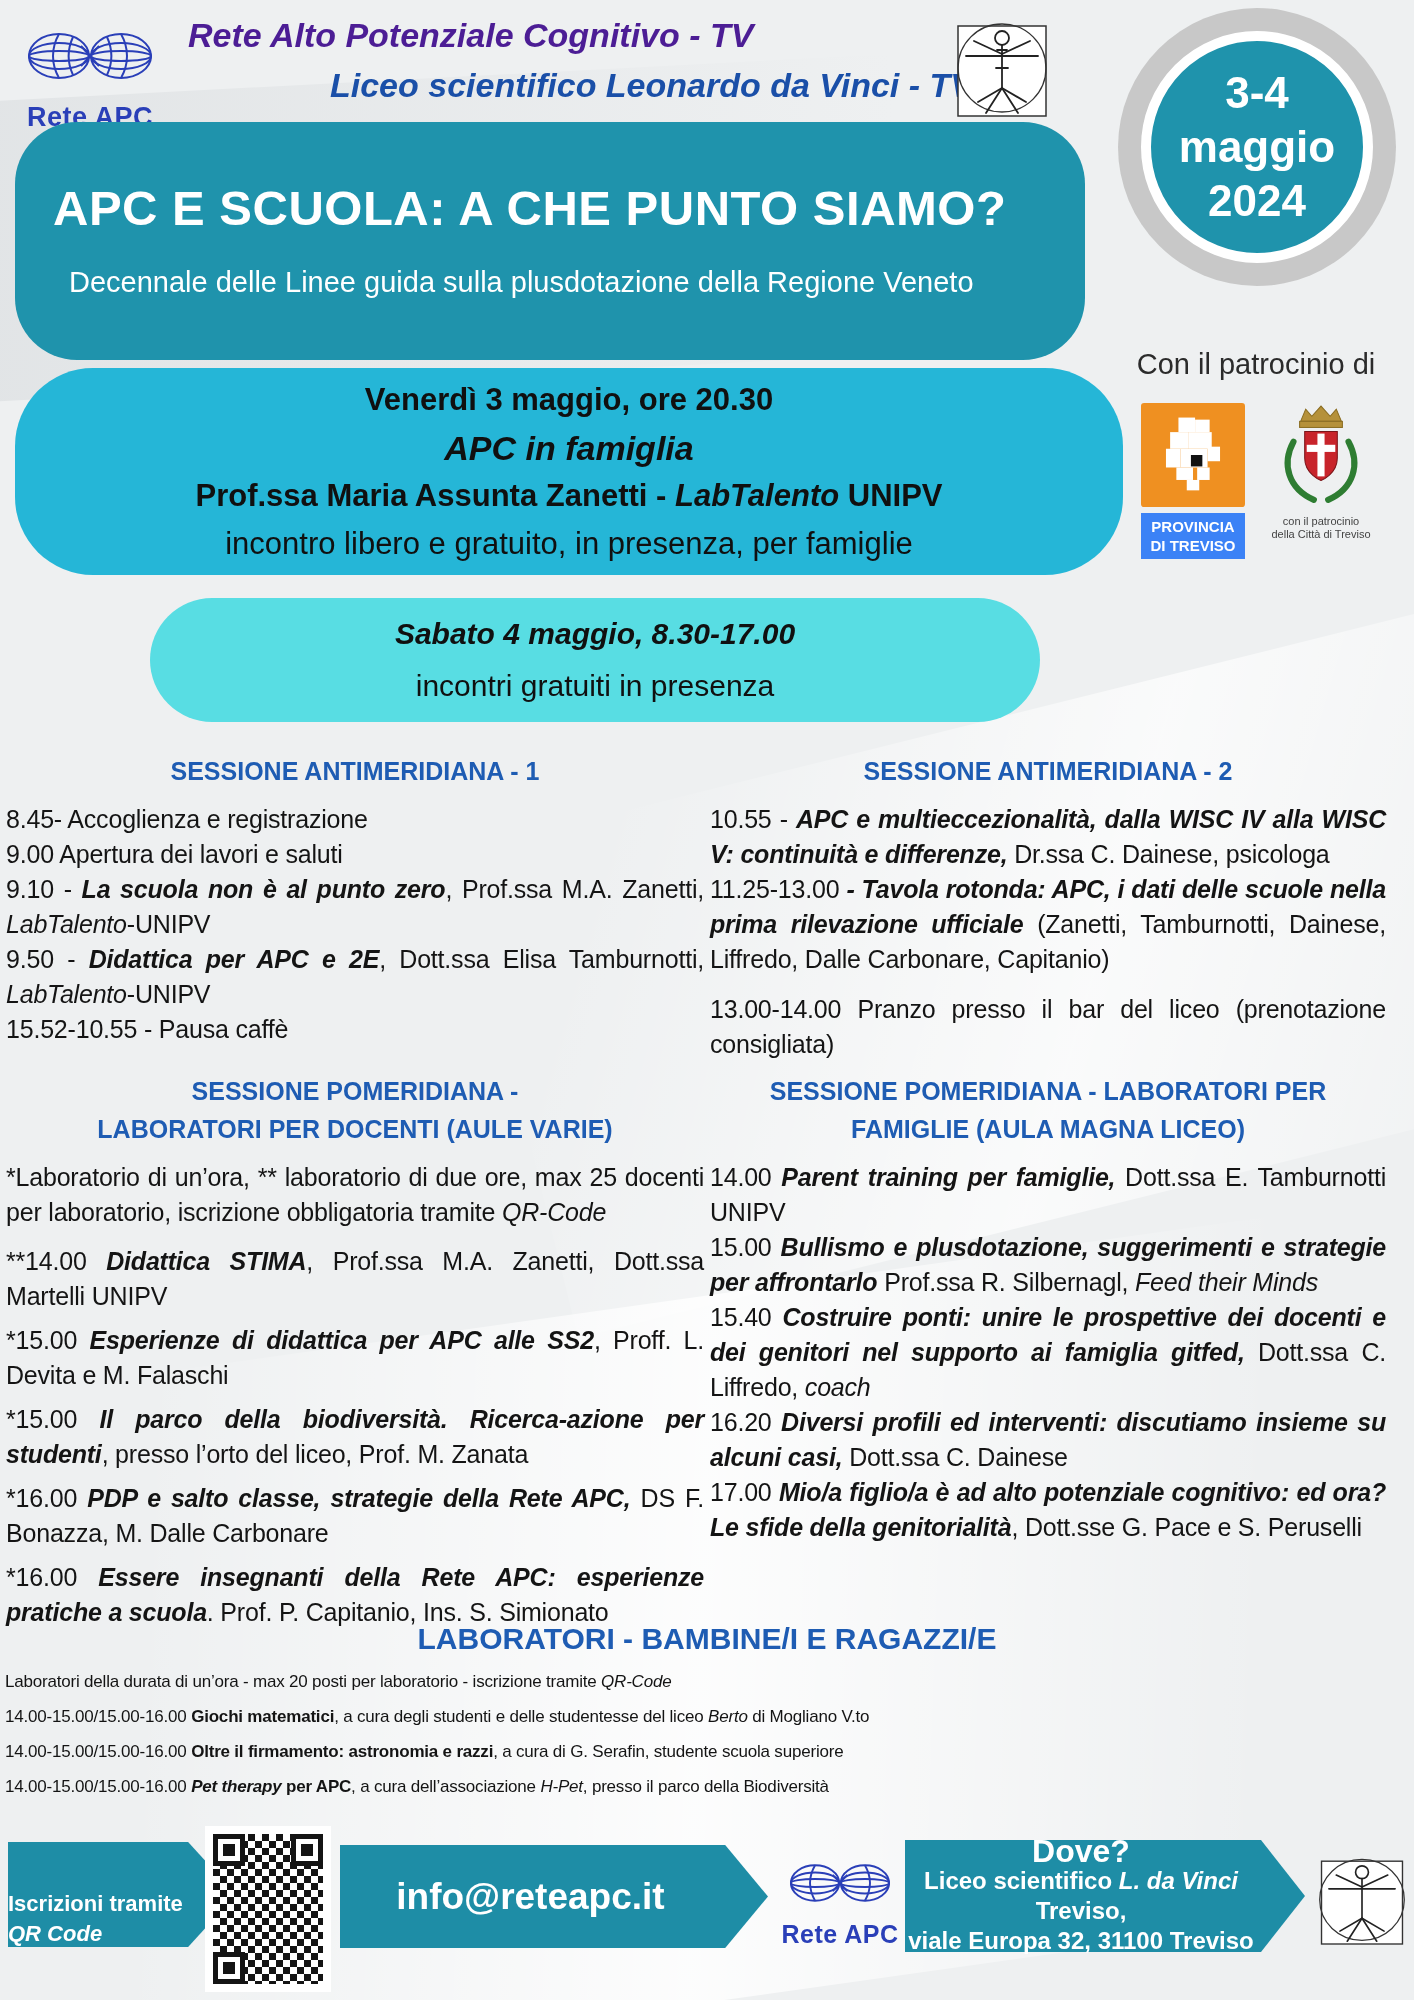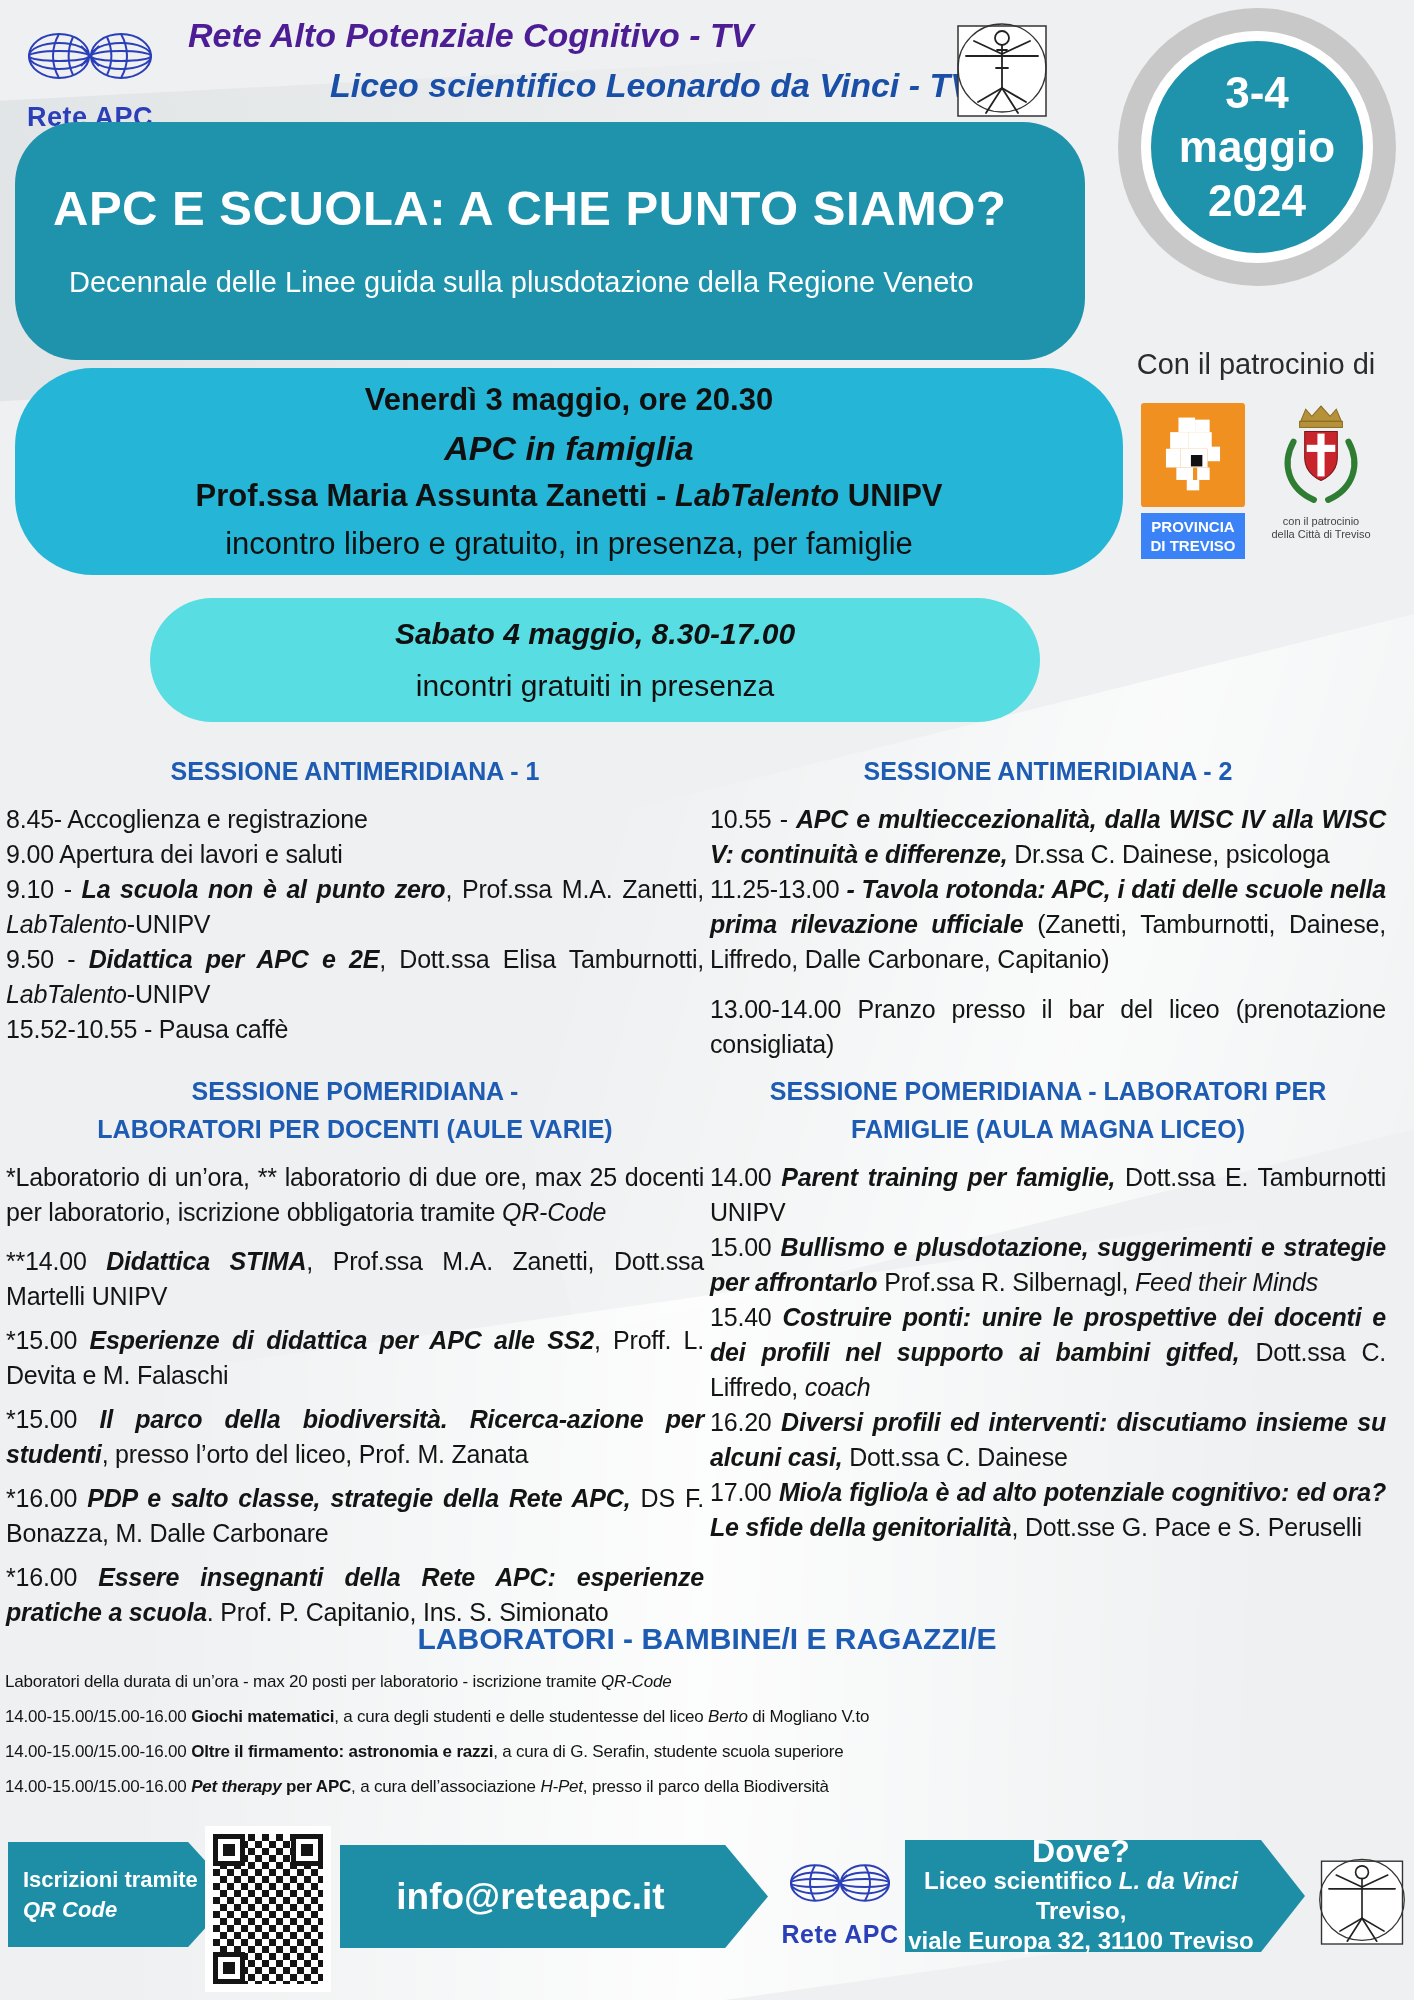--- a/index.html
+++ b/index.html
@@ -61,21 +61,21 @@
   .kids p{margin:0;font-size:17px;line-height:35px;letter-spacing:-.2px;}
 
   
   .arrow{position:absolute;}
   .arrow .abg{position:absolute;inset:0;background:#1e8da6;}
   .a1 .abg{clip-path:polygon(0 0,79% 0,100% 50%,79% 100%,0 100%);}
   .a2 .abg{clip-path:polygon(0 0,90% 0,100% 50%,90% 100%,0 100%);}
   .a3 .abg{clip-path:polygon(0 0,89% 0,100% 50%,89% 100%,0 100%);}
   .arrow .content{position:relative;height:100%;display:flex;flex-direction:column;justify-content:center;color:#fff;}
   .arrow1{left:8px;top:1842px;width:228px;height:105px;}
-  .arrow1 .content{padding-left:15px;font-size:22px;font-weight:bold;line-height:30px;}
+  .arrow1 .content{font-size:22px;font-weight:bold;line-height:30px;margin-top:24px;}
   .arrow1 .it{font-style:italic;}
   .arrow2{left:340px;top:1845px;width:428px;height:103px;}
   .arrow2 .content{align-items:center;padding-right:11%;font-size:37px;font-weight:bold;}
   .arrow3{left:905px;top:1840px;width:400px;height:112px;}
   .arrow3 .content{align-items:center;padding-right:12%;font-size:24px;font-weight:bold;line-height:30px;text-align:center;}
   .arrow3 .dove-t{font-size:32px;}
   .qr-card{position:absolute;left:205px;top:1826px;width:126px;height:166px;background:#fff;display:flex;align-items:center;justify-content:center;}
   .qr{position:relative;width:110px;height:150px;background:repeating-conic-gradient(#141414 0% 25%,#ffffff 0% 50%) 0 0/14px 14px;}
   .finder{position:absolute;width:22px;height:22px;border:5px solid #141414;background:#fff;}
   .finder::after{content:"";position:absolute;left:5px;top:5px;width:12px;height:12px;background:#141414;}
@@ -225,21 +225,21 @@
     <p class="item"><span>*15.00 </span><span class="rb ri">Il parco della biodiversità. Ricerca-azione per studenti</span><span>, presso l’orto del liceo, Prof. M. Zanata</span></p>
     <p class="item"><span>*16.00 </span><span class="rb ri">PDP e salto classe, strategie della Rete APC,</span><span> DS F. Bonazza, M. Dalle Carbonare</span></p>
     <p class="item"><span>*16.00 </span><span class="rb ri">Essere insegnanti della Rete APC: esperienze pratiche a scuola</span><span>. Prof. P. Capitanio, Ins. S. Simionato</span></p>
   </section>
 
   <section class="session s-pm2">
     <h2><span>SESSIONE POMERIDIANA - LABORATORI PER</span><br>
       <span>FAMIGLIE (AULA MAGNA LICEO)</span></h2>
     <p><span>14.00 </span><span class="rb ri">Parent training per famiglie,</span><span> Dott.ssa E. Tamburnotti UNIPV</span></p>
     <p><span>15.00 </span><span class="rb ri">Bullismo e plusdotazione, suggerimenti e strategie per affrontarlo</span><span> Prof.ssa R. Silbernagl, </span><span class="ri">Feed their Minds</span></p>
-    <p><span>15.40 </span><span class="rb ri">Costruire ponti: unire le prospettive dei docenti e dei profili nel supporto ai bambini gitfed,</span><span> Dott.ssa C. Liffredo, </span><span class="ri">coach</span></p>
+    <p><span>15.40 </span><span class="rb ri">Costruire ponti: unire le prospettive dei docenti e dei genitori nel supporto ai famiglia gitfed,</span><span> Dott.ssa C. Liffredo, </span><span class="ri">coach</span></p>
     <p><span>16.20 </span><span class="rb ri">Diversi profili ed interventi: discutiamo insieme su alcuni casi,</span><span> Dott.ssa C. Dainese</span></p>
     <p><span>17.00 </span><span class="rb ri">Mio/a figlio/a è ad alto potenziale cognitivo: ed ora? Le sfide della genitorialità</span><span>, Dott.sse G. Pace e S. Peruselli</span></p>
   </section>
 
   <section class="kids">
     <h2>LABORATORI - BAMBINE/I E RAGAZZI/E</h2>
     <p><span>Laboratori della durata di un’ora - max 20 posti per laboratorio - iscrizione tramite </span><span class="ri">QR-Code</span></p>
     <p><span>14.00-15.00/15.00-16.00 </span><span class="rb">Giochi matematici</span><span>, a cura degli studenti e delle studentesse del liceo </span><span class="ri">Berto</span><span> di Mogliano V.to</span></p>
     <p><span>14.00-15.00/15.00-16.00 </span><span class="rb">Oltre il firmamento: astronomia e razzi</span><span>, a cura di G. Serafin, studente scuola superiore</span></p>
     <p><span>14.00-15.00/15.00-16.00 </span><span class="rb ri">Pet therapy</span><span class="rb"> per APC</span><span>, a cura dell’associazione </span><span class="ri">H-Pet</span><span>, presso il parco della Biodiversità</span></p>

